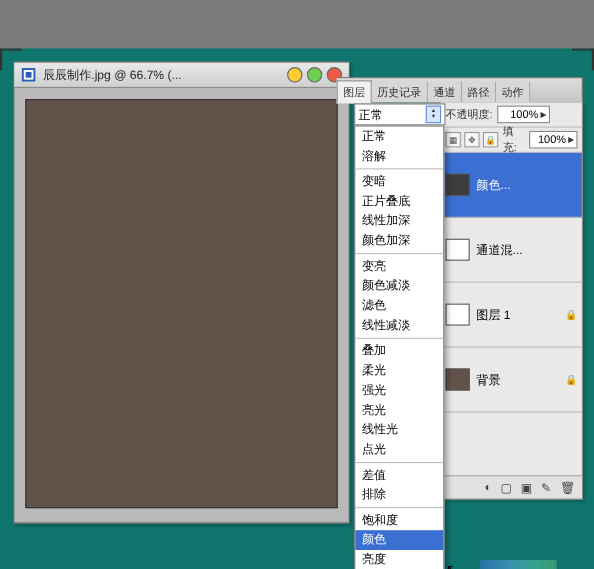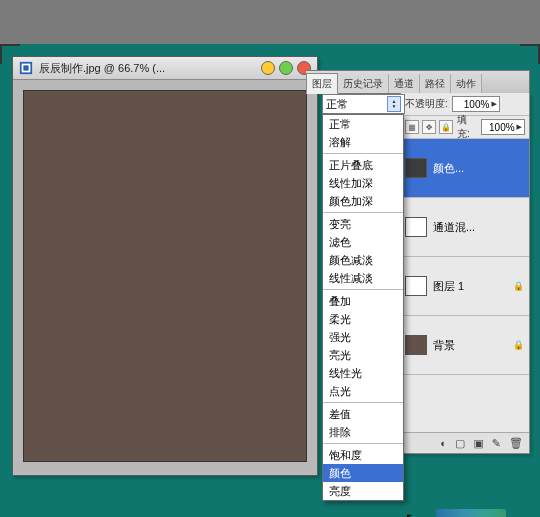--- a/index.html
+++ b/index.html
@@ -152,27 +152,28 @@
       <span>▣</span>
       <span>✎</span>
       <span>🗑</span>
     </div>
   </div>
 
   <div class="menu" id="blendmenu">
       <div class="mi">正常</div>
       <div class="mi">溶解</div>
       <div class="sep"></div>
+      <div class="mi">变暗</div>
       <div class="mi">正片叠底</div>
       <div class="mi">线性加深</div>
       <div class="mi">颜色加深</div>
       <div class="sep"></div>
       <div class="mi">变亮</div>
+      <div class="mi">颜色减淡</div>
       <div class="mi">滤色</div>
-      <div class="mi">颜色减淡</div>
       <div class="mi">线性减淡</div>
       <div class="sep"></div>
       <div class="mi">叠加</div>
       <div class="mi">柔光</div>
       <div class="mi">强光</div>
       <div class="mi">亮光</div>
       <div class="mi">线性光</div>
       <div class="mi">点光</div>
       <div class="sep"></div>
       <div class="mi">差值</div>

